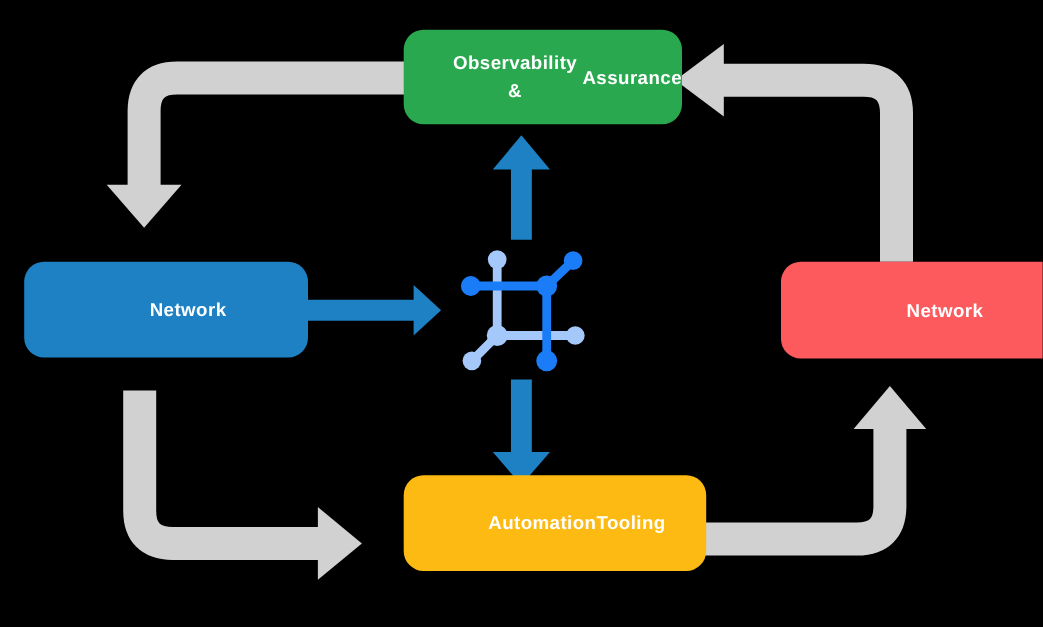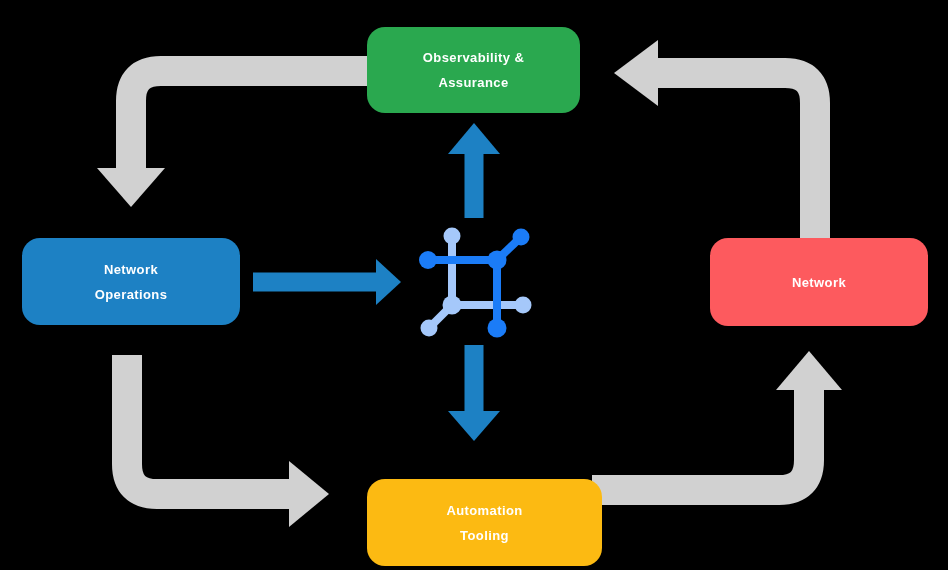--- a/index.html
+++ b/index.html
@@ -17,34 +17,34 @@
   }
   .overlay {
     position: absolute;
     left: 0;
     top: 0;
   }
   .node {
     position: absolute;
     border-radius: 18px;
     display: flex;
-    flex-direction: column;
     align-items: center;
     justify-content: center;
     color: #ffffff;
-    font-size: 13px;
+    font-size: 17px;
     font-weight: 600;
     letter-spacing: 0.4px;
     line-height: 25px;
     text-align: center;
+    padding-left: 40px;
   }
   .node-top    { left: 367px; top: 27px;  width: 213px; height: 86px; }
   .node-left   { left: 22px;  top: 238px; width: 218px; height: 87px; }
   .node-right  { left: 710px; top: 238px; width: 218px; height: 88px; }
-  .node-bottom { left: 367px; top: 479px; width: 235px; height: 87px; }
+  .node-bottom { left: 367px; top: 432px; width: 235px; height: 87px; }
   .gray-shaft { fill: none; stroke-width: 30; }
   .blue-shaft { fill: none; stroke-width: 19; }
   .icon-line-light { fill: none; stroke-width: 8; }
   .icon-line-dark  { fill: none; stroke-width: 8; }
 </style>
 </head>
 <body>
 
 <div class="canvas">
 
@@ -105,21 +105,20 @@
     </g>
   </svg>
 
   <div class="node node-top" style="background-color: rgb(42, 168, 79);">
     <span>Observability &amp;</span>
     <span>Assurance</span>
   </div>
 
   <div class="node node-left" style="background-color: rgb(29, 129, 196);">
     <span>Network</span>
-    <span>Operations</span>
   </div>
 
   <div class="node node-right" style="background-color: rgb(253, 90, 94);">
     <span>Network</span>
   </div>
 
   <div class="node node-bottom" style="background-color: rgb(252, 186, 18);">
     <span>Automation</span>
     <span>Tooling</span>
   </div>

